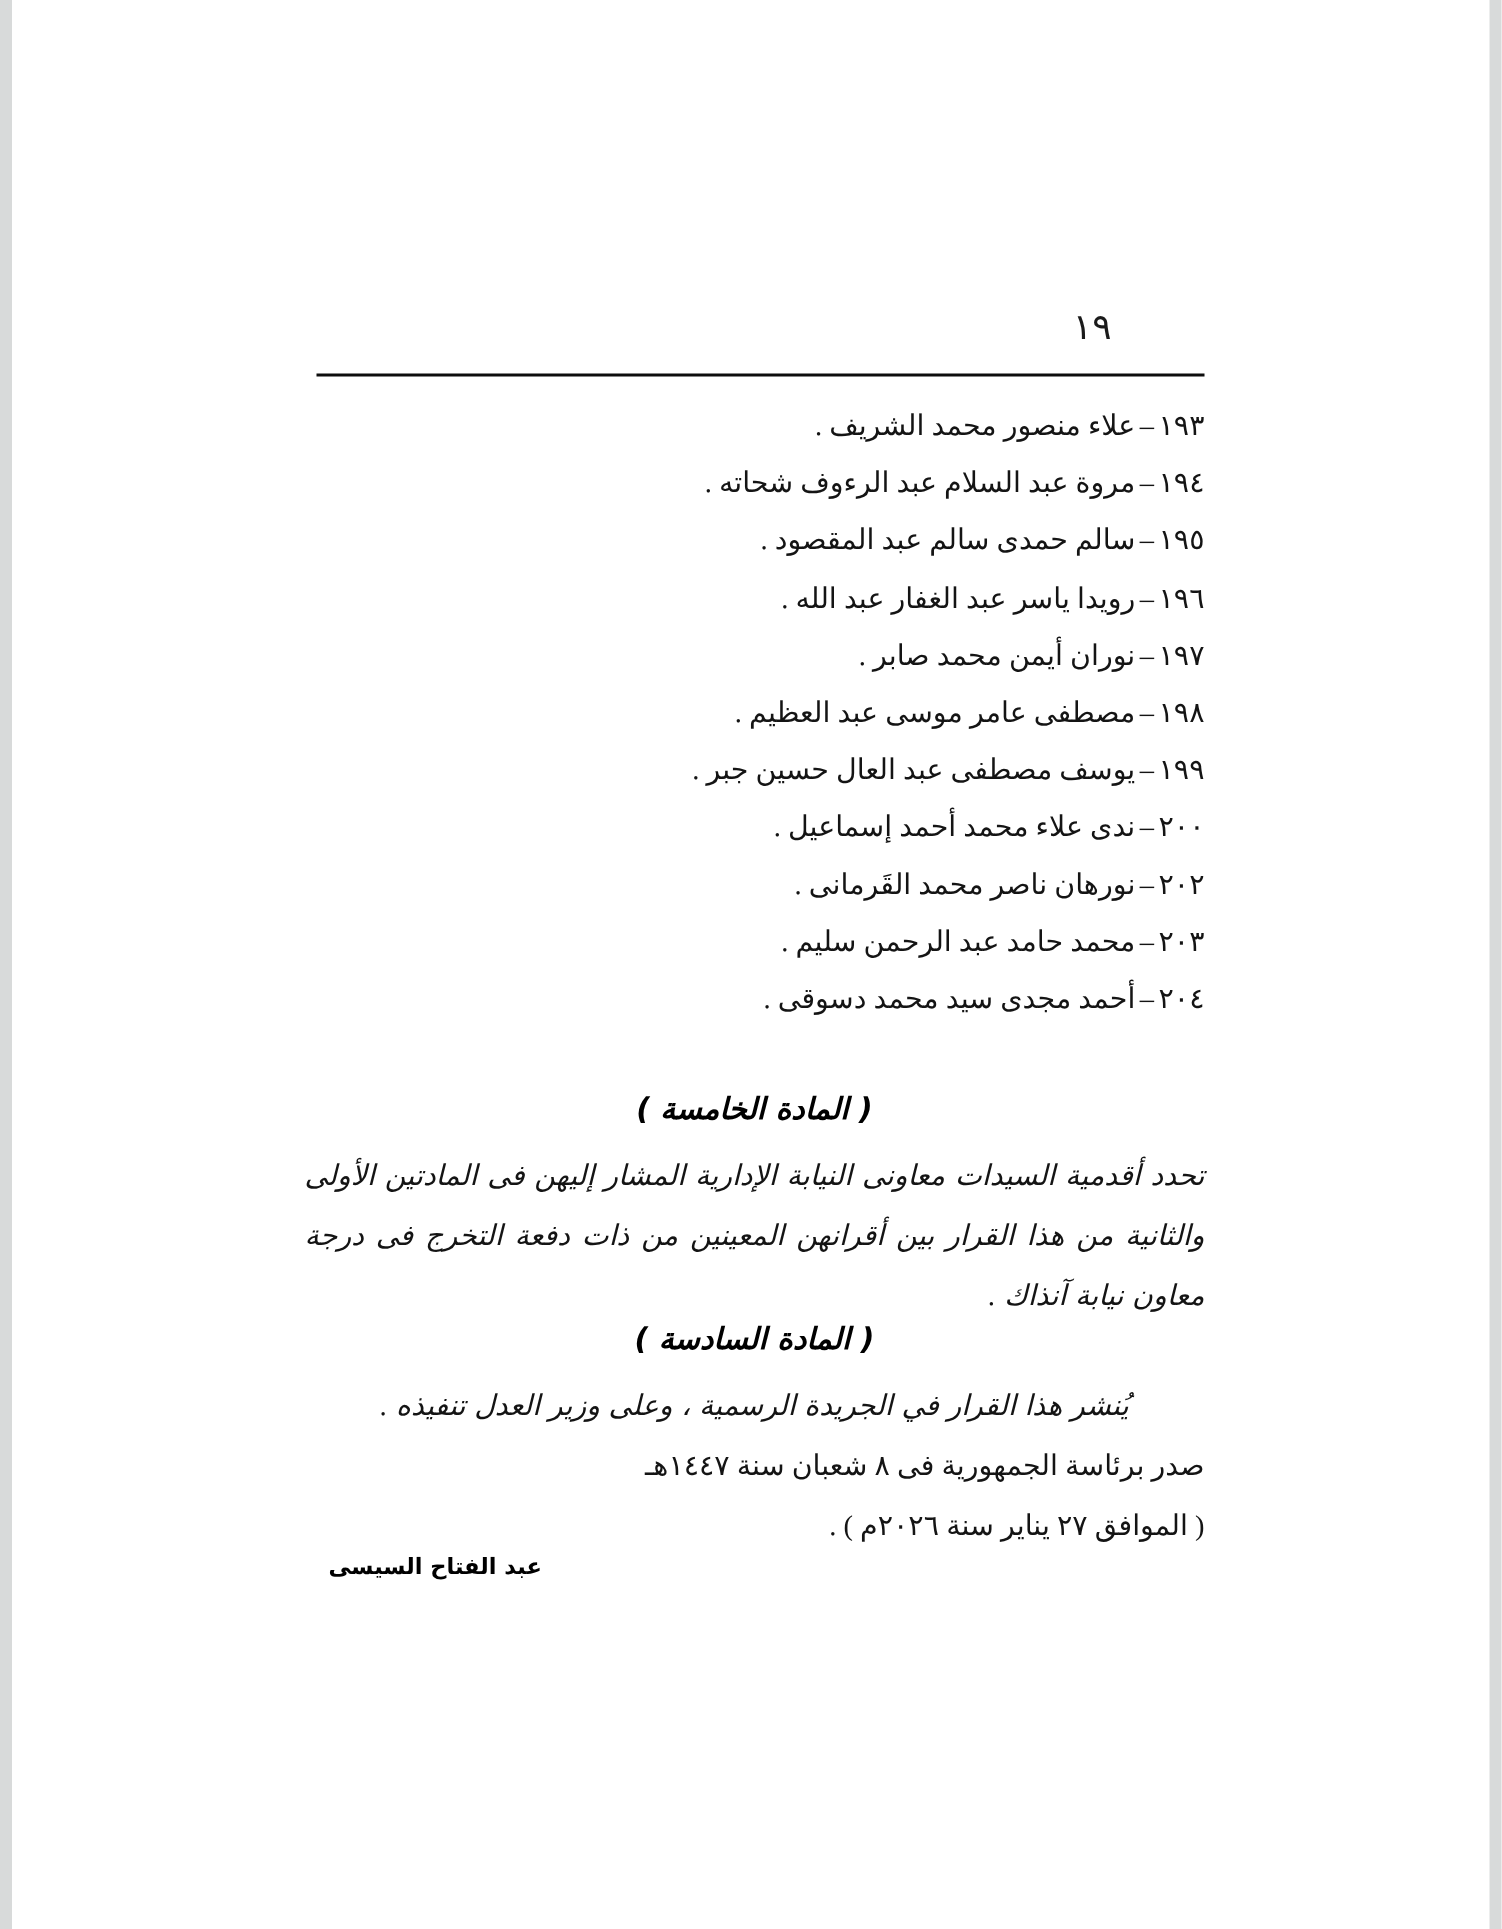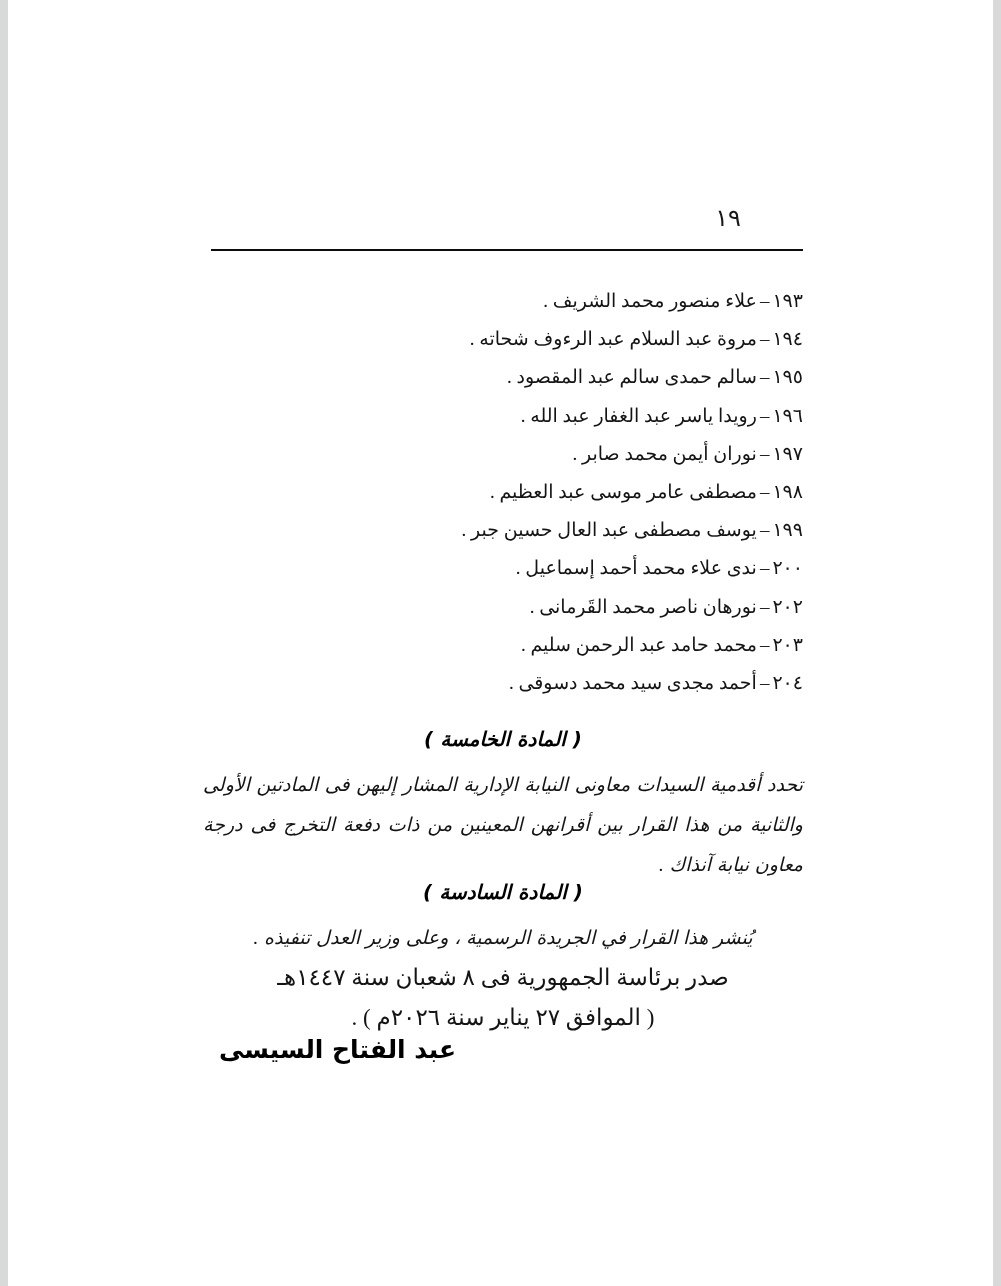--- a/index.html
+++ b/index.html
@@ -58,21 +58,21 @@
     top: 249px;
     left: 203px;
     width: 592px;
     height: 0;
     border-top: 2.2px solid #0d0d0d;
   }
 
   
   .name-list {
     position: absolute;
-    top: 282px;
+    top: 266px;
     left: 195px;
     width: 600px;
     list-style: none;
     margin: 0;
     padding: 0;
   }
   .name-list-item {
     height: 38.2px;
     line-height: 38.2px;
     text-align: right;
@@ -126,38 +126,38 @@
   }
 
   
   .issuance-dates {
     position: absolute;
     top: 958px;
     left: 195px;
     width: 600px;
   }
   .date-line {
-    text-align: center;
-    font-size: 23px;
+    text-align: right;
+    font-size: 19px;
     color: #141414;
     line-height: 40px;
     white-space: nowrap;
   }
 
   
   .signature-block {
     position: absolute;
     top: 1035px;
     left: 195px;
     width: 600px;
     text-align: left;
   }
   .signature-name {
     display: inline-block;
-    font-size: 25px;
+    font-size: 15px;
     font-weight: bold;
     color: #000000;
     font-family: "DejaVu Sans", "Liberation Sans", sans-serif;
     letter-spacing: -0.3px;
     margin-left: 16px;
   }
 </style>
 </head>
 <body>
 

